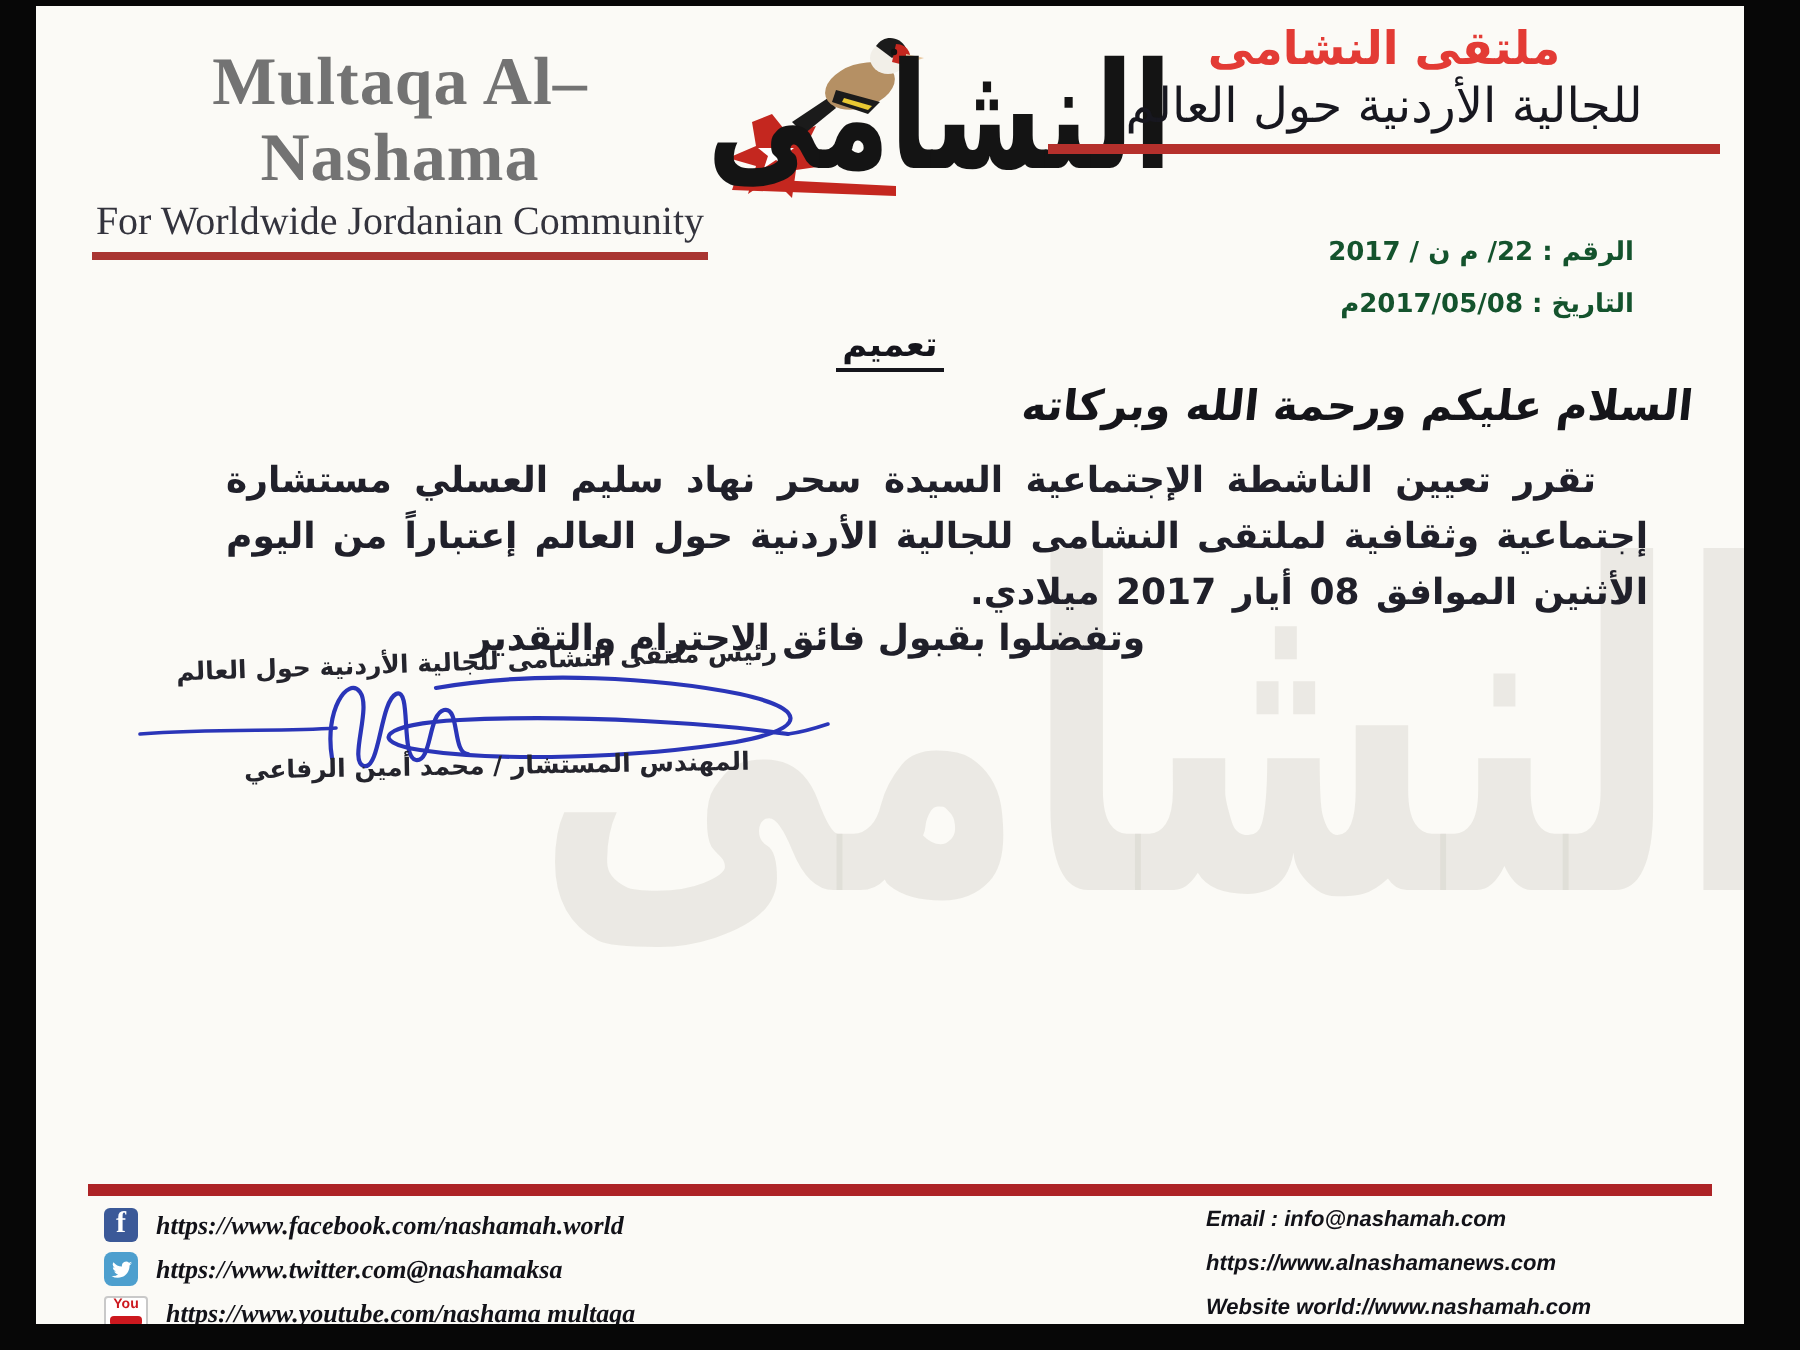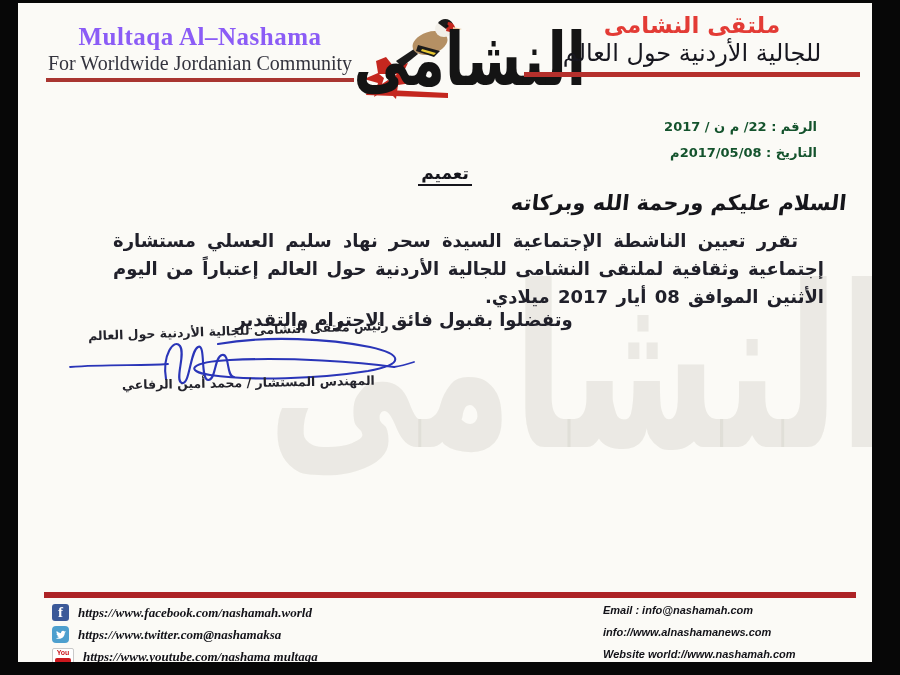--- a/index.html
+++ b/index.html
@@ -2,21 +2,21 @@
 <html><head>
 <meta charset="utf-8">
 <style>
   html,body{margin:0;padding:0;}
   body{width:900px;height:675px;background:#070707;position:relative;overflow:hidden;
        font-family:"DejaVu Sans",sans-serif;}
   .page{position:absolute;left:18px;top:3px;width:854px;height:659px;background:#fbfaf6;overflow:hidden;}
 
   
   .hdr-left{position:absolute;left:28px;top:20px;width:308px;text-align:center;}
-  .hdr-left .t1{font-family:"Liberation Serif",serif;font-weight:bold;font-size:25px;color:#8b5cf6;letter-spacing:.5px;}
+  .hdr-left .t1{font-family:"Liberation Serif",serif;font-weight:bold;font-size:34px;color:#737373;letter-spacing:.5px;}
   .hdr-left .t2{font-family:"Liberation Serif",serif;font-size:20px;color:#33333d;margin-top:1px;}
   .hdr-left .bar{height:4px;background:#a93531;margin-top:3px;}
 
   .logo{position:absolute;left:320px;top:2px;width:248px;height:104px;}
   .logo .callig{position:absolute;right:0;bottom:12px;font-size:56px;font-weight:bold;color:#141414;
         letter-spacing:-3px;transform:scaleY(1.32);transform-origin:bottom;line-height:1;white-space:nowrap;}
   .logo svg{position:absolute;left:0;top:0;}
 
   .hdr-right{position:absolute;right:12px;top:10px;width:336px;text-align:center;direction:rtl;}
   .hdr-right .r1{color:#e33b35;font-weight:bold;font-size:23px;line-height:1.1;}
@@ -160,18 +160,18 @@
         <div class="icon-yt">
           <div class="you">You</div>
             <div class="tube"></div>
         </div>
         <div class="url">https://www.youtube.com/nashama multaqa</div>
       </div>
     </div>
 
     <div class="contacts">
       <div class="line">Email : info@nashamah.com</div>
-      <div class="line">info://www.alnashamanews.com</div>
+      <div class="line">https://www.alnashamanews.com</div>
       <div class="line">Website world://www.nashamah.com</div>
     </div>
 
   </div>
 </div>
 
 </body></html>

